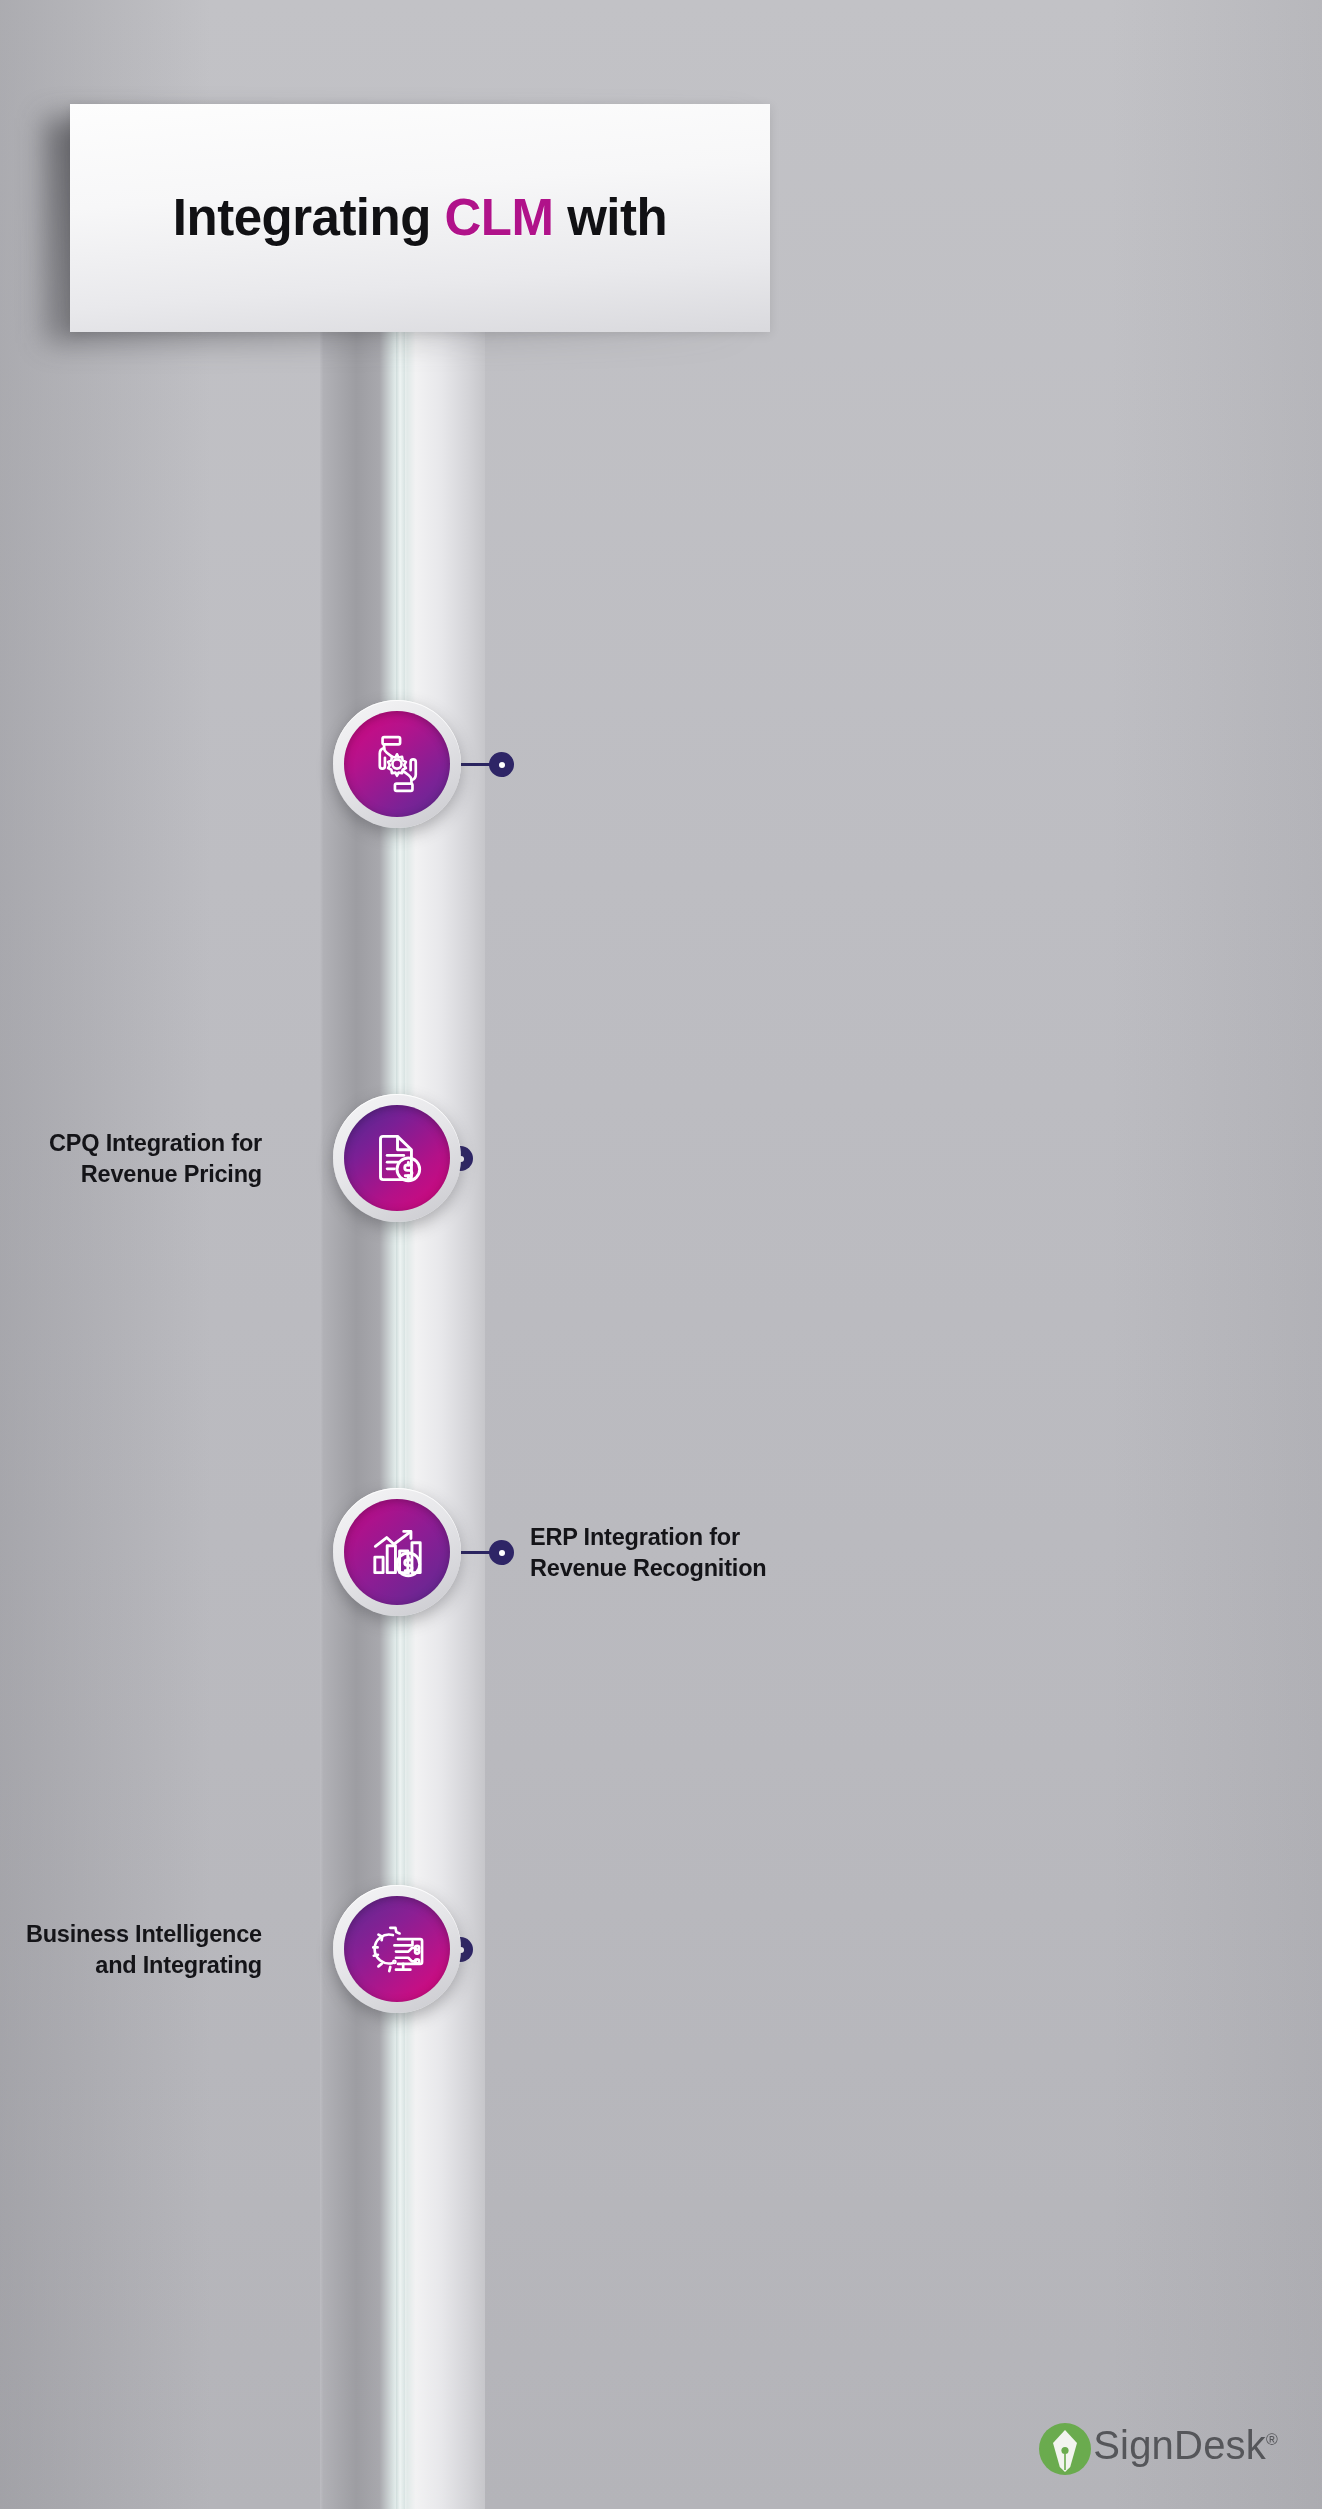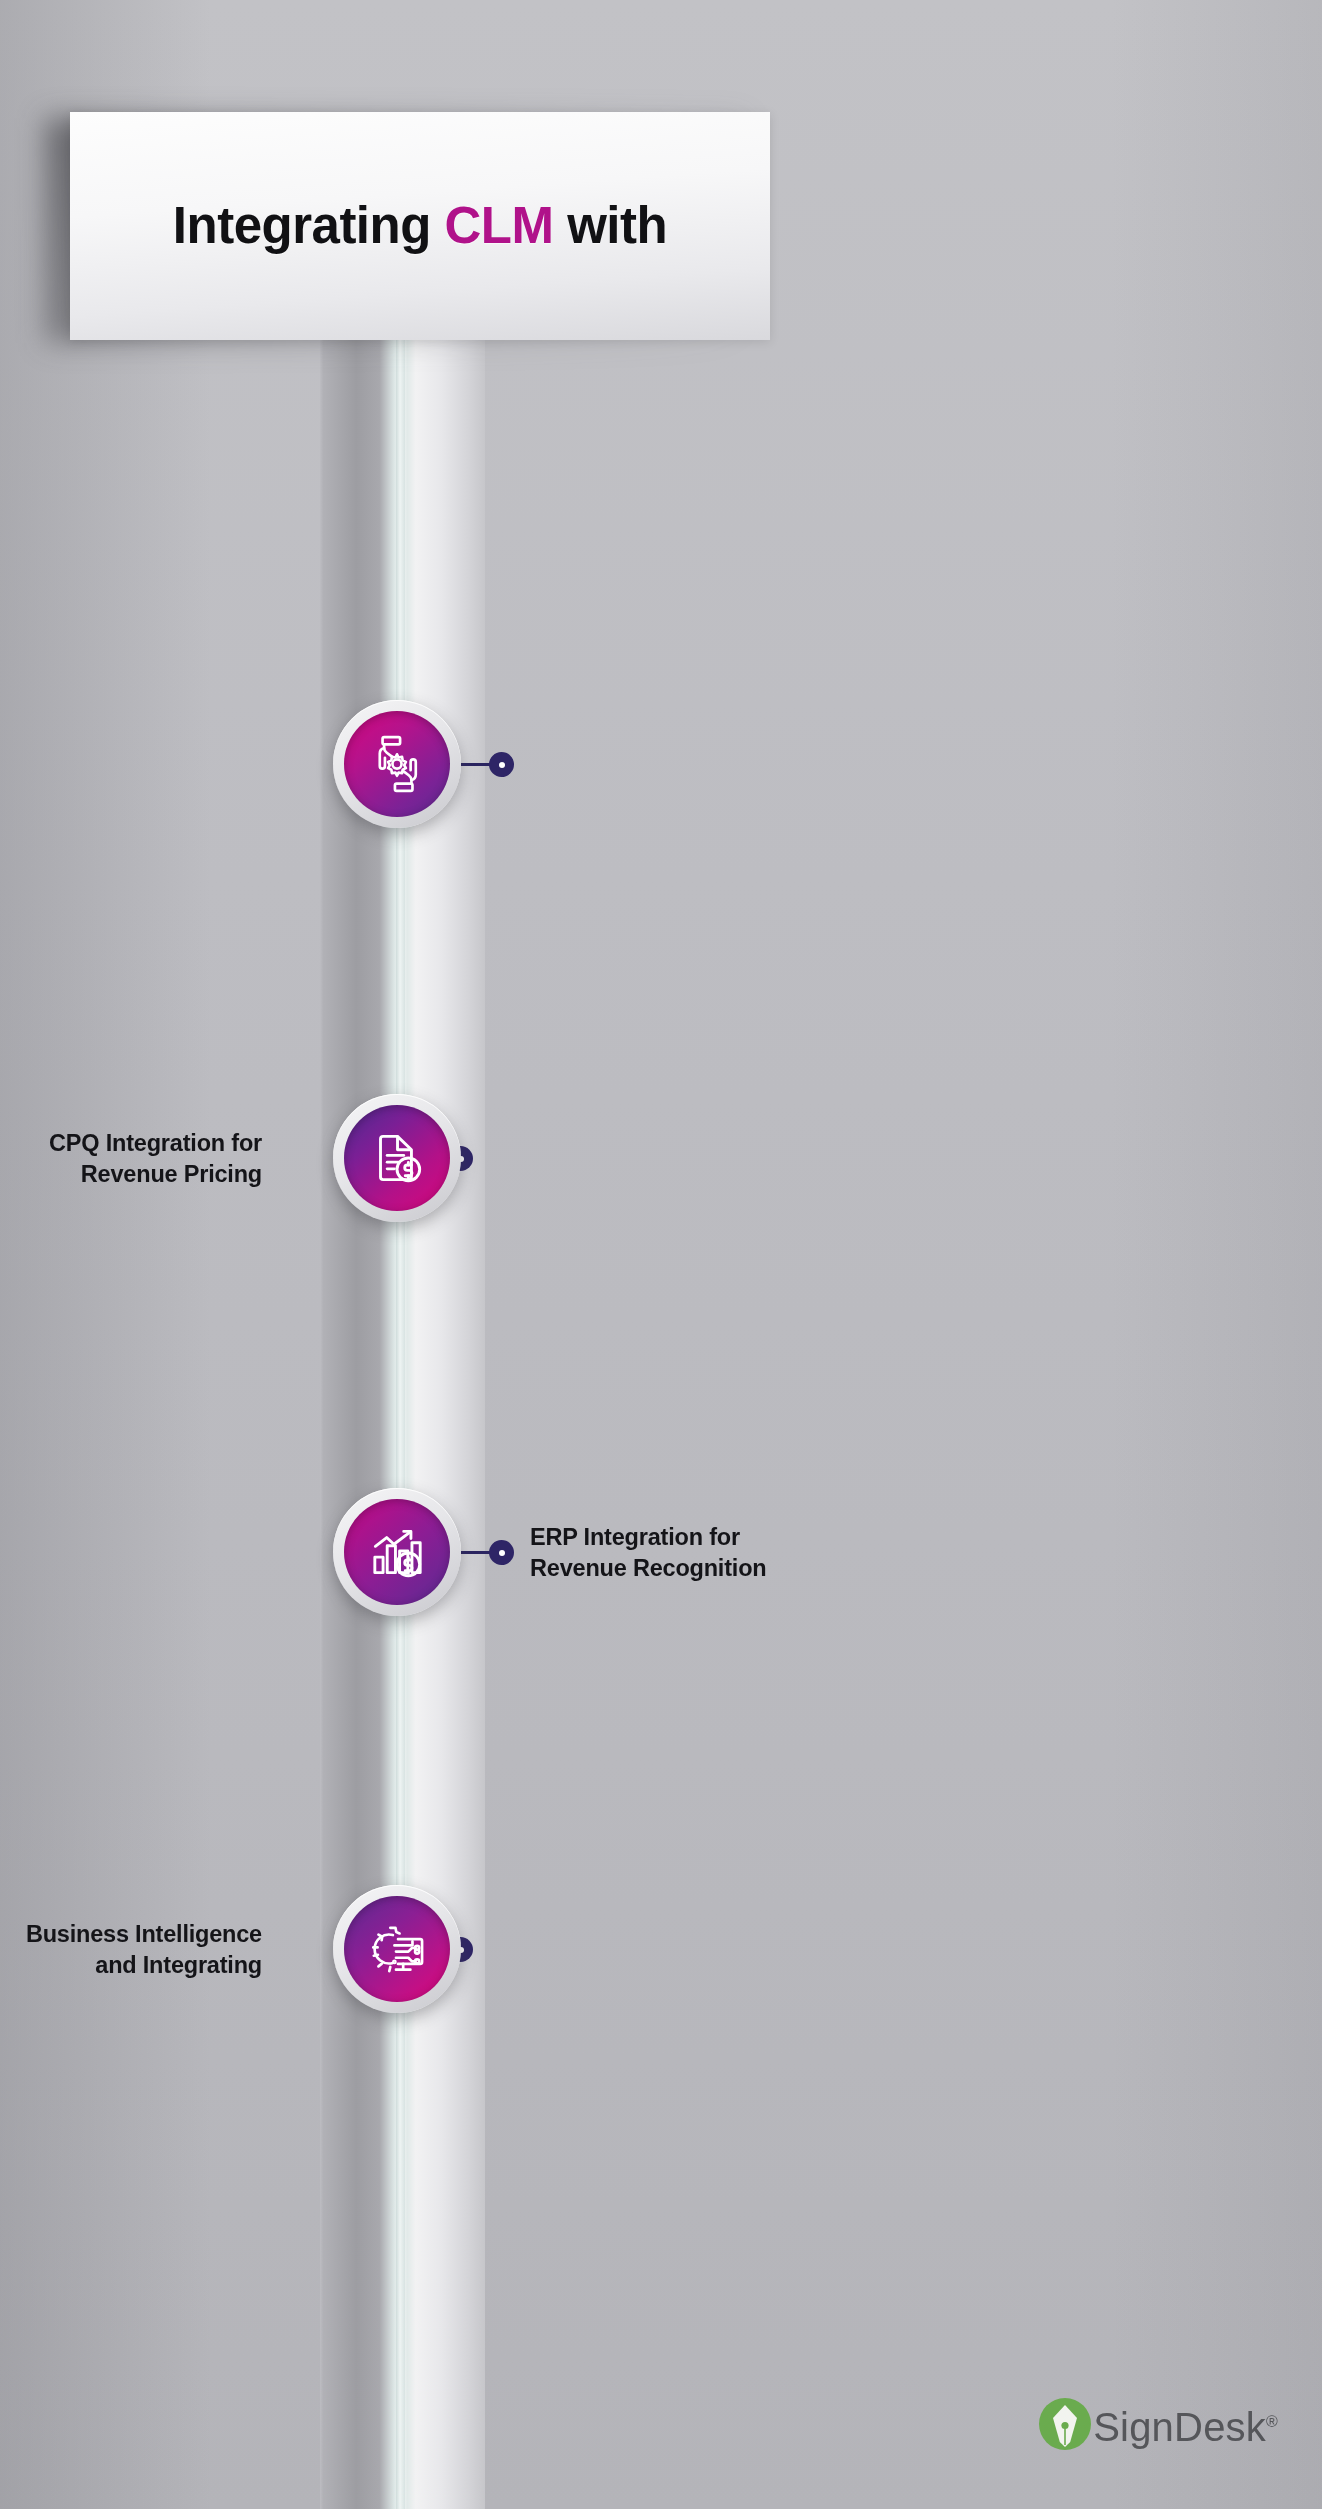--- a/index.html
+++ b/index.html
@@ -25,21 +25,21 @@
   }
 
   
   .title-shadow{
     position:absolute; left:46px; top:118px;
     width:700px; height:225px;
     background:linear-gradient(135deg, rgba(40,40,45,.55), rgba(70,70,76,.18) 65%, rgba(90,90,96,0));
     filter:blur(14px);
   }
   .title-card{
-    position:absolute; left:70px; top:112px;
+    position:absolute; left:70px; top:104px;
     width:700px; height:228px;
     background:linear-gradient(176deg,#fdfdfd 0%, #f7f7f8 38%, #e9e9ec 74%, #d9d9dd 100%);
     display:flex; align-items:center; justify-content:center;
     box-shadow:0 2px 10px rgba(0,0,0,.10);
   }
   .title-card .title{
     text-align:center;
     font-size:51px; line-height:1.12; font-weight:700;
     color:#111114; letter-spacing:-.5px;
     text-shadow:0 1px 1px rgba(255,255,255,.65);
@@ -107,22 +107,22 @@
 
   
   .side-right .conn{ left:461px; width:40px; }
   .side-right .dot { left:489px; }
   
   .side-left .conn{ right:861px; width:40px; }
   .side-left .dot { right:849px; }
 
   
   .logo{
-    position:absolute; right:44px; bottom:59px;
-    display:flex; align-items:flex-end; gap:2px;
+    position:absolute; right:44px; bottom:34px;
+    display:flex; align-items:flex-start; gap:2px;
   }
   .logo .mark{ width:52px; height:52px; }
   .logo .wordmark{
     font-size:40px; font-weight:400; color:#55565a; letter-spacing:.2px;
     position:relative; font-family:"Liberation Sans", sans-serif;
   }
   .logo .reg{ font-size:16px; vertical-align:super; color:#55565a; }
 </style>
 </head>
 <body>

